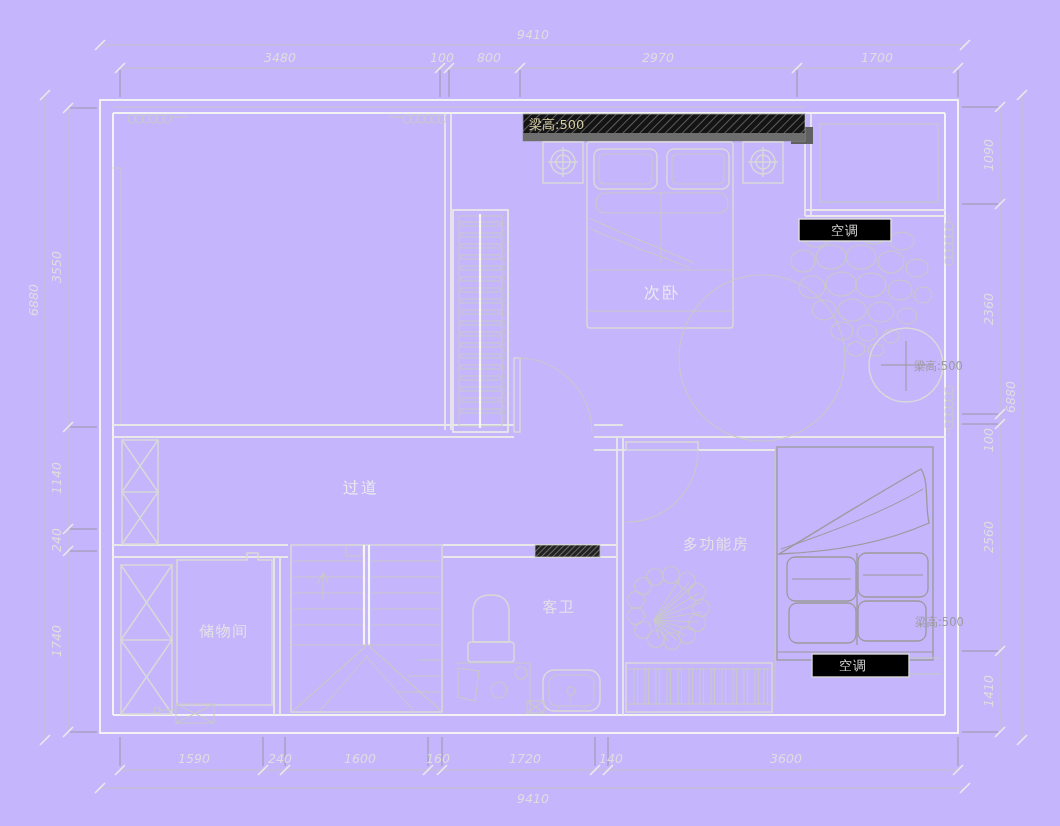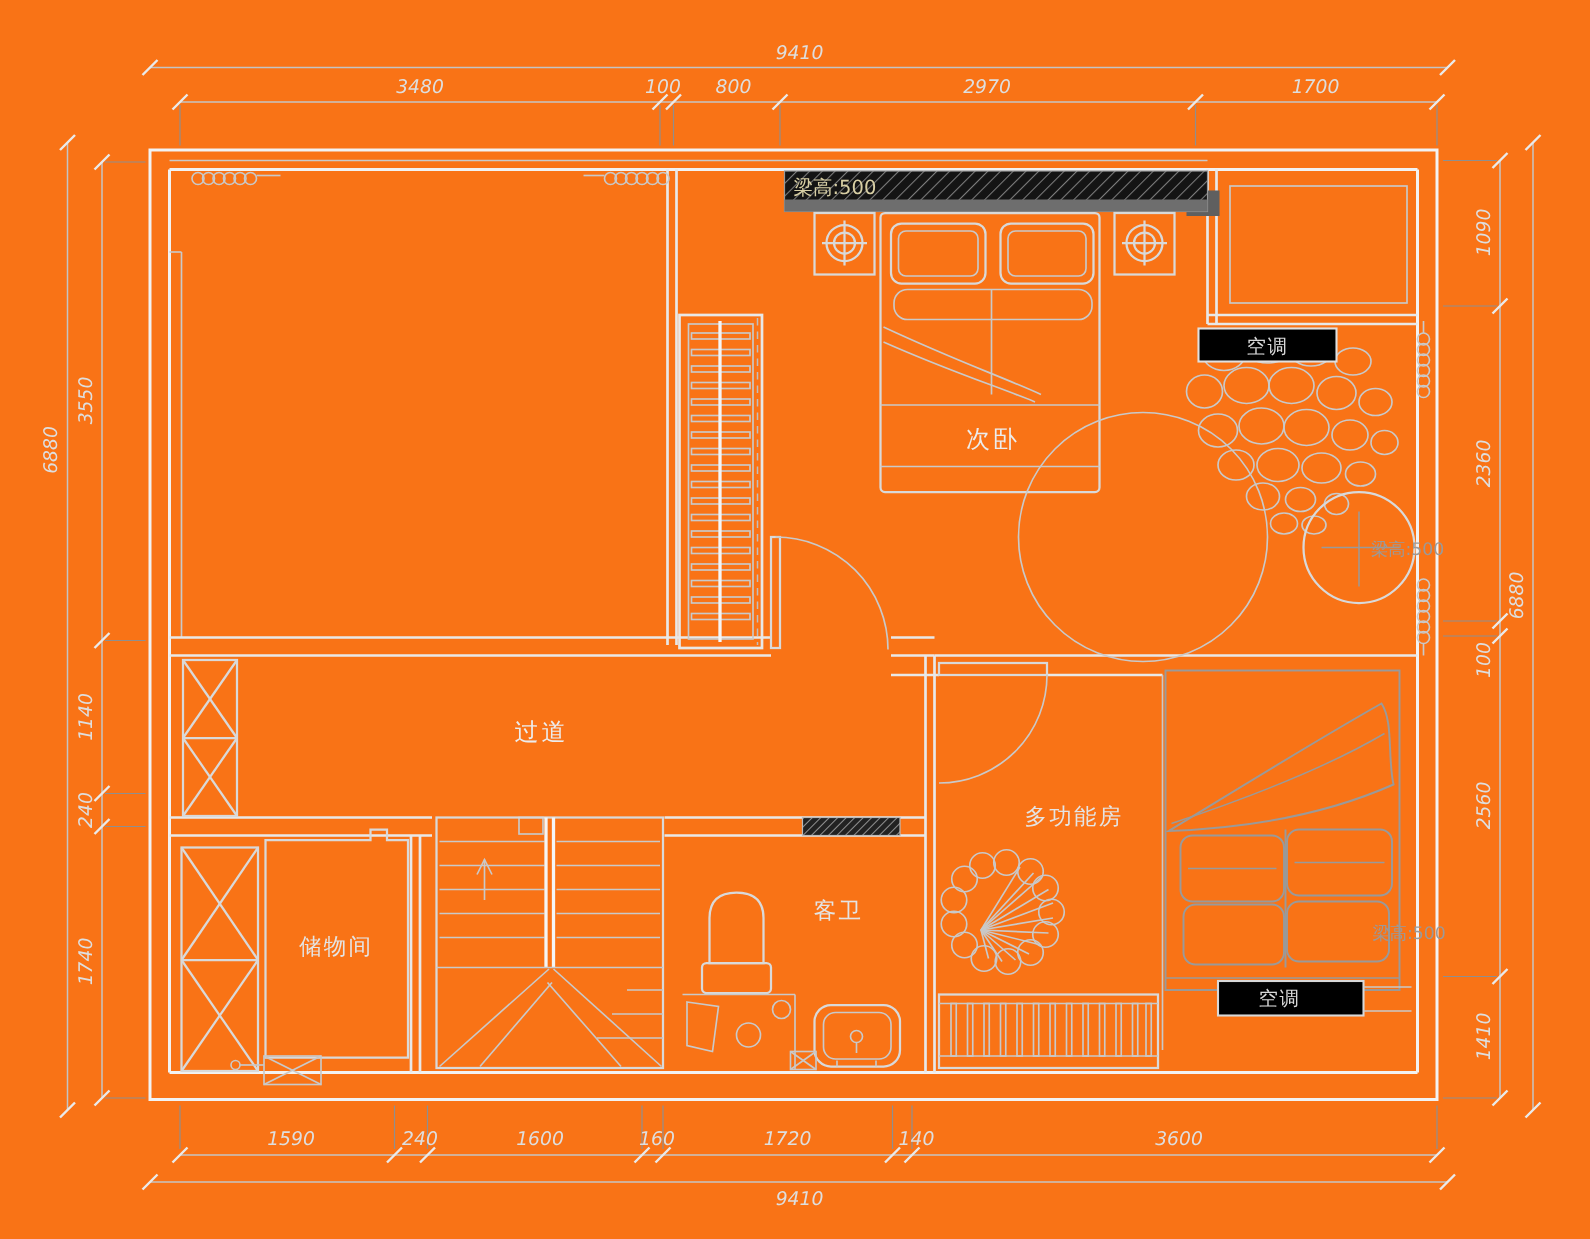--- a/index.html
+++ b/index.html
@@ -1,16 +1,16 @@
 <!DOCTYPE html>
 <html><head>
 <meta charset="utf-8">
 <style>
   html,body{margin:0;padding:0;background:#000;}
-  .stage{position:relative;width:1060px;height:826px;background:#f97316;overflow:hidden;}
+  .stage{position:relative;width:1060px;height:826px;background:#c4b5fd;overflow:hidden;}
   svg{position:absolute;inset:0;}
   .wl{stroke:#f2f2f2;stroke-width:2;fill:none}
   .wi{stroke:#e8e8e8;stroke-width:1.8;fill:none}
   .tn{stroke:#c9c9c9;stroke-width:1.1;fill:none}
   .fur{stroke:#d9d9d9;stroke-width:1.5;fill:none}
   .gy{stroke:#9a9a9a;stroke-width:1.3;fill:none}
   .gy2{stroke:#9a9a9a;stroke-width:1;fill:none}
   .dm{stroke:#c4c4c4;stroke-width:1;fill:none}
   .tk{stroke:#eaeaea;stroke-width:1.6}
   .ext{stroke:#8f8f8f;stroke-width:.8}

